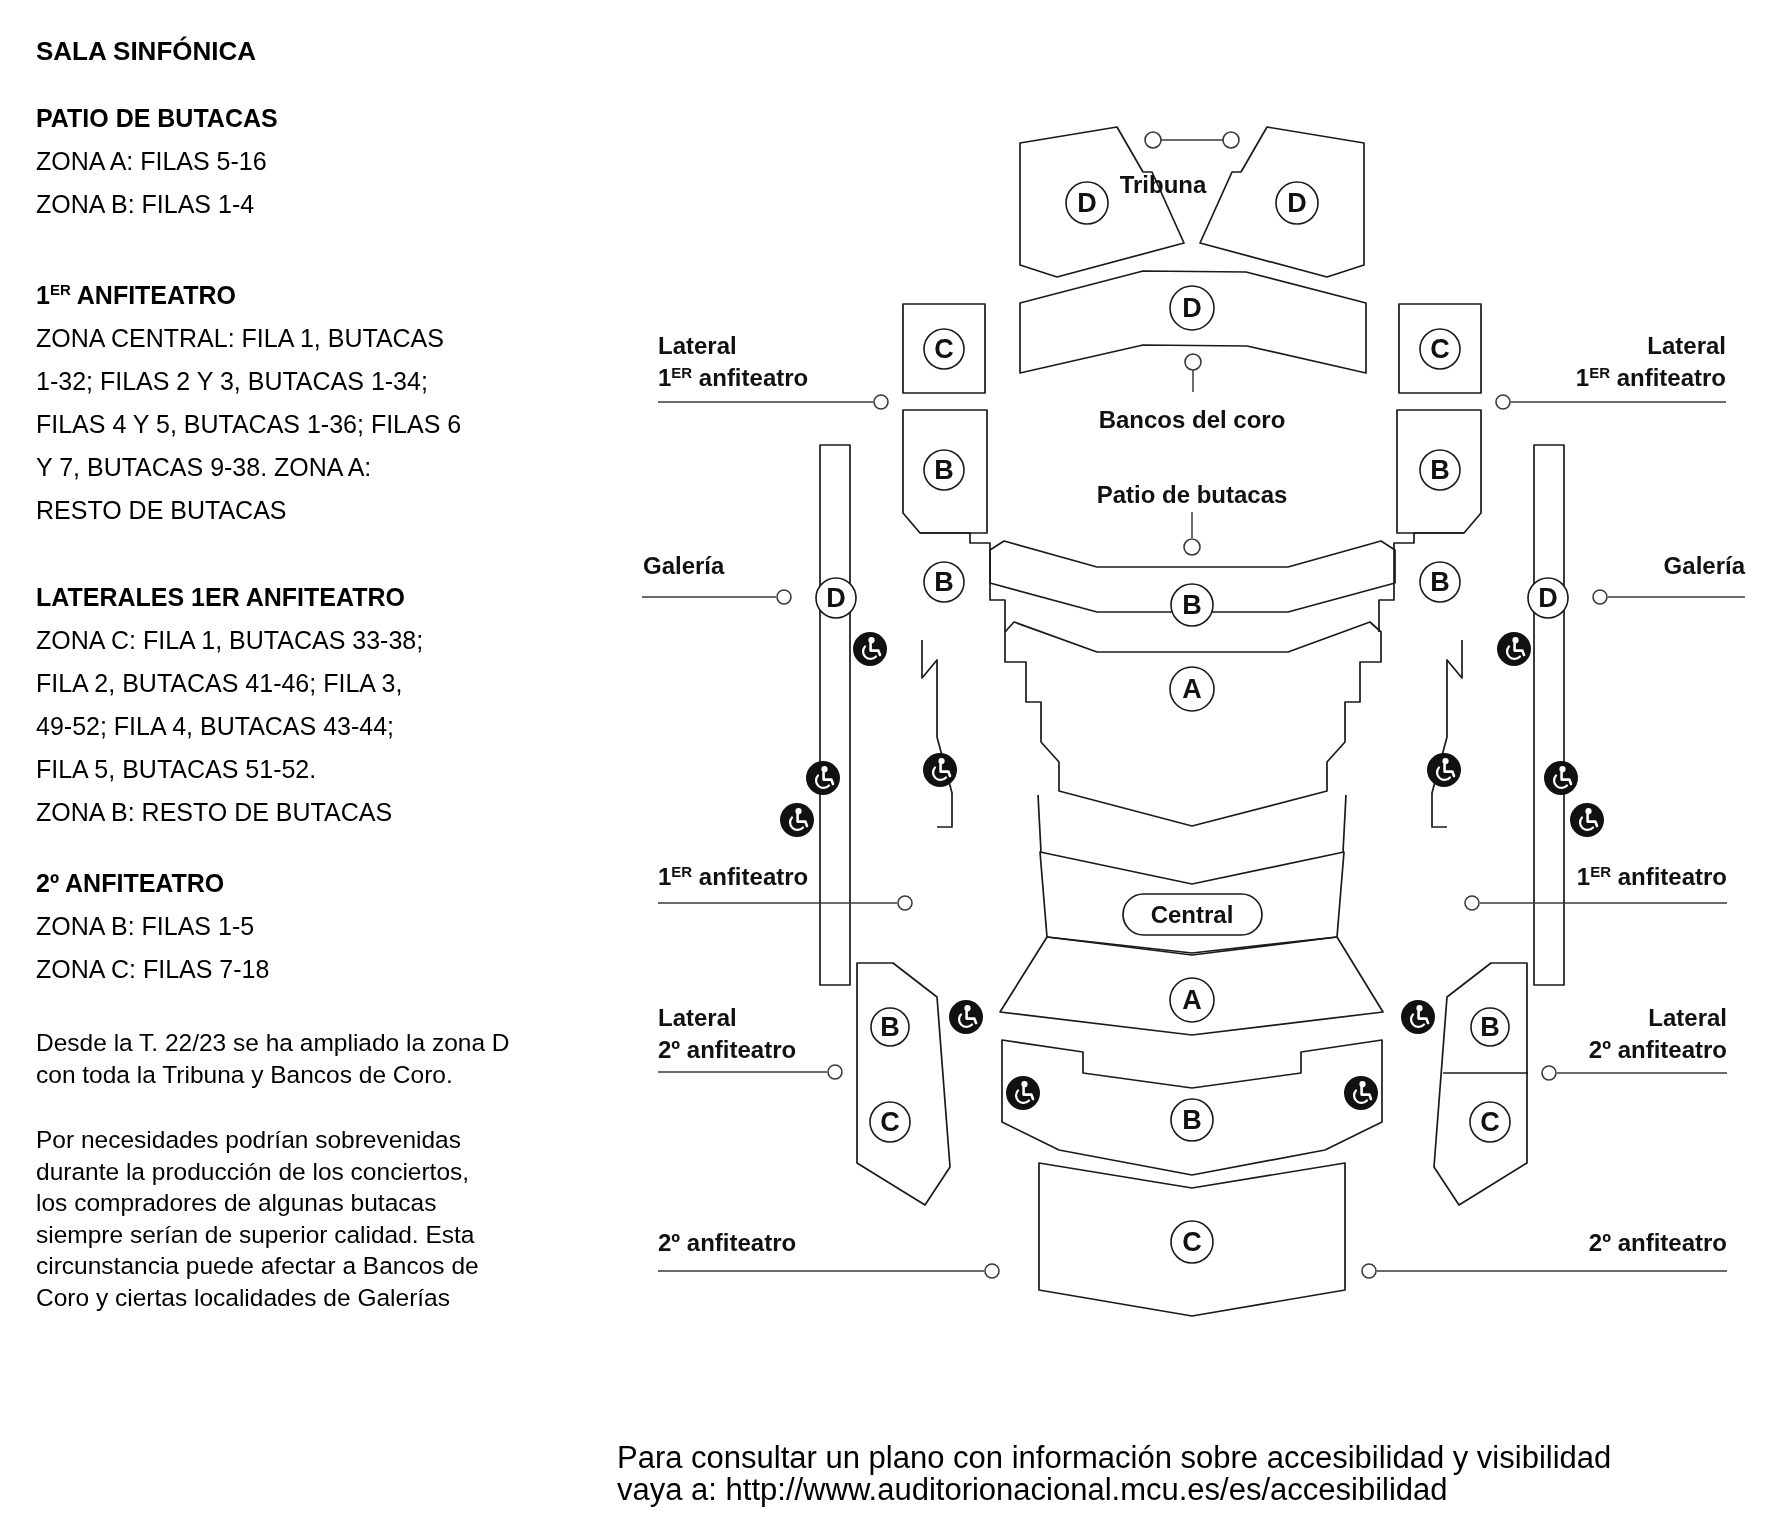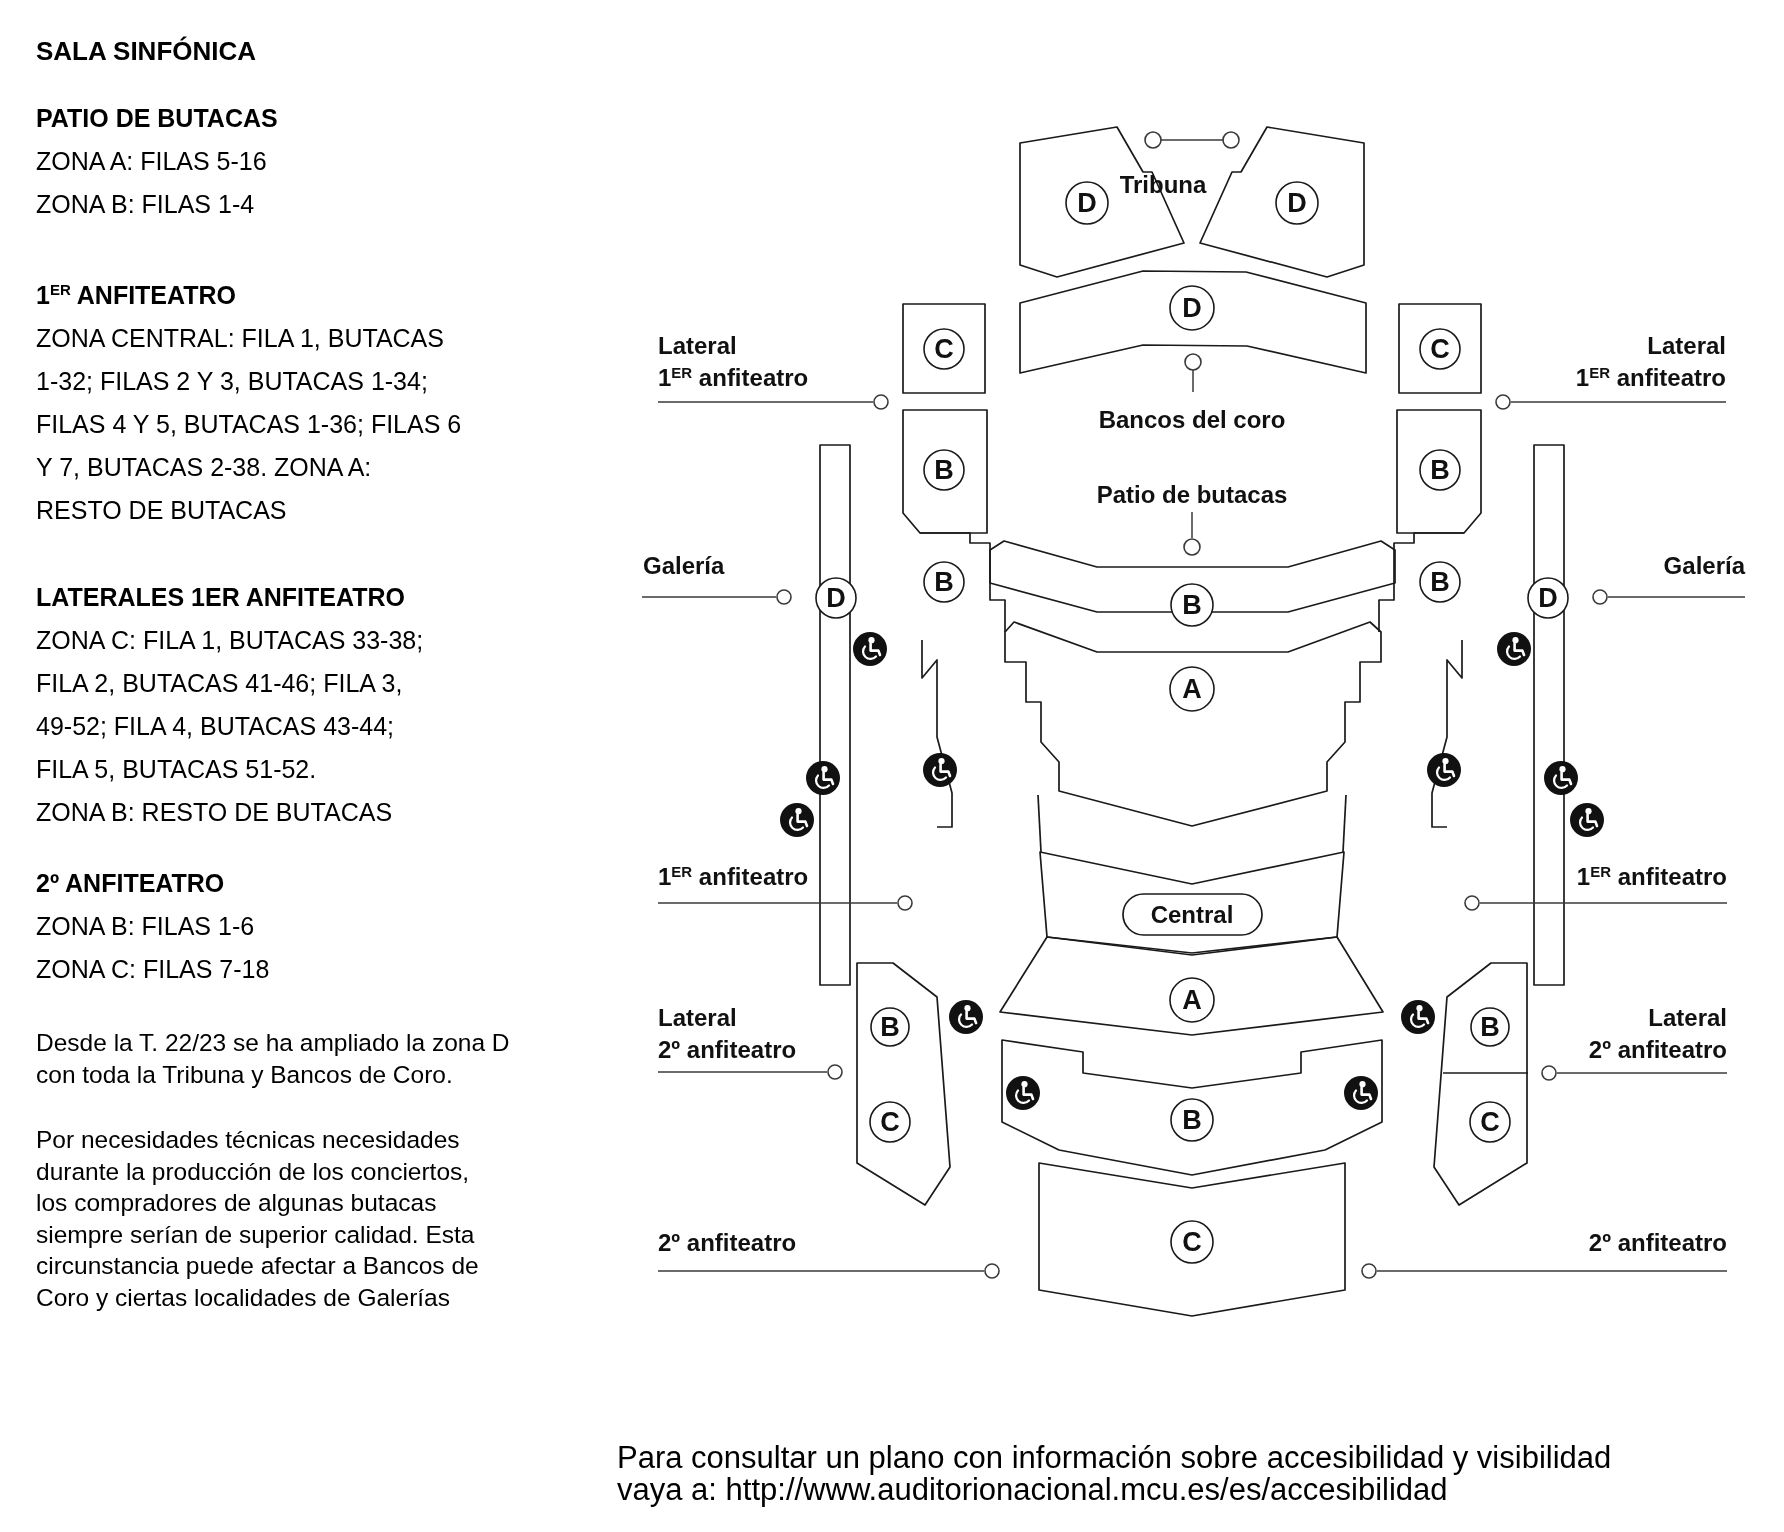--- a/index.html
+++ b/index.html
@@ -34,47 +34,47 @@
     <div class="h">PATIO DE BUTACAS</div>
     <div>ZONA A: FILAS 5-16</div>
     <div>ZONA B: FILAS 1-4</div>
   </div>
 
   <div class="s2">
     <div class="h"><span>1</span><sup>ER</sup><span> ANFITEATRO</span></div>
     <div>ZONA CENTRAL: FILA 1, BUTACAS</div>
     <div>1-32; FILAS 2 Y 3, BUTACAS 1-34;</div>
     <div>FILAS 4 Y 5, BUTACAS 1-36; FILAS 6</div>
-    <div>Y 7, BUTACAS 2-38. ZONA A:</div>
+    <div>Y 7, BUTACAS 9-38. ZONA A:</div>
     <div>RESTO DE BUTACAS</div>
   </div>
 
   <div class="s3">
     <div class="h">LATERALES 1ER ANFITEATRO</div>
     <div>ZONA C: FILA 1, BUTACAS 33-38;</div>
     <div>FILA 2, BUTACAS 41-46; FILA 3,</div>
     <div>49-52; FILA 4, BUTACAS 43-44;</div>
     <div>FILA 5, BUTACAS 51-52.</div>
     <div>ZONA B: RESTO DE BUTACAS</div>
   </div>
 
   <div class="s4">
     <div class="h">2º ANFITEATRO</div>
-    <div>ZONA B: FILAS 1-6</div>
+    <div>ZONA B: FILAS 1-5</div>
     <div>ZONA C: FILAS 7-18</div>
   </div>
 
 
   <div class="p p1">
     <div>Desde la T. 22/23 se ha ampliado la zona D</div>
     <div>con toda la Tribuna y Bancos de Coro.</div>
   </div>
 
   <div class="p p2">
-    <div>Por necesidades técnicas necesidades</div>
+    <div>Por necesidades podrían sobrevenidas</div>
     <div>durante la producción de los conciertos,</div>
     <div>los compradores de algunas butacas</div>
     <div>siempre serían de superior calidad. Esta</div>
     <div>circunstancia puede afectar a Bancos de</div>
     <div>Coro y ciertas localidades de Galerías</div>
   </div>
 </div>
 
 <svg width="1784" height="1532" viewBox="0 0 1784 1532">
   <defs>

